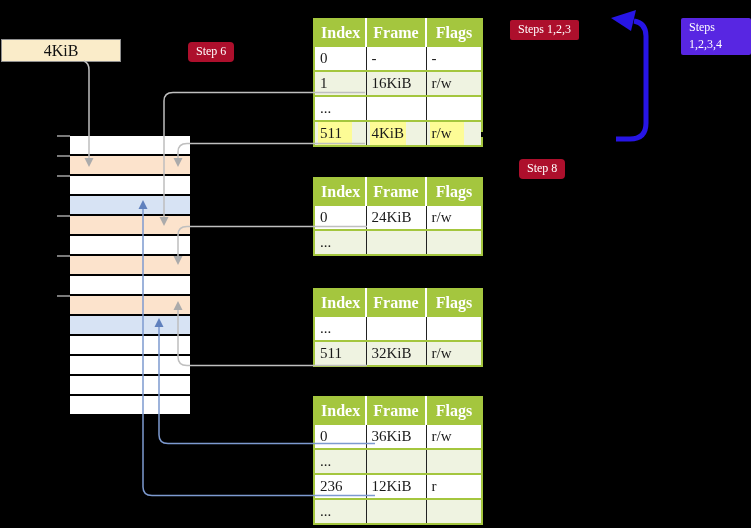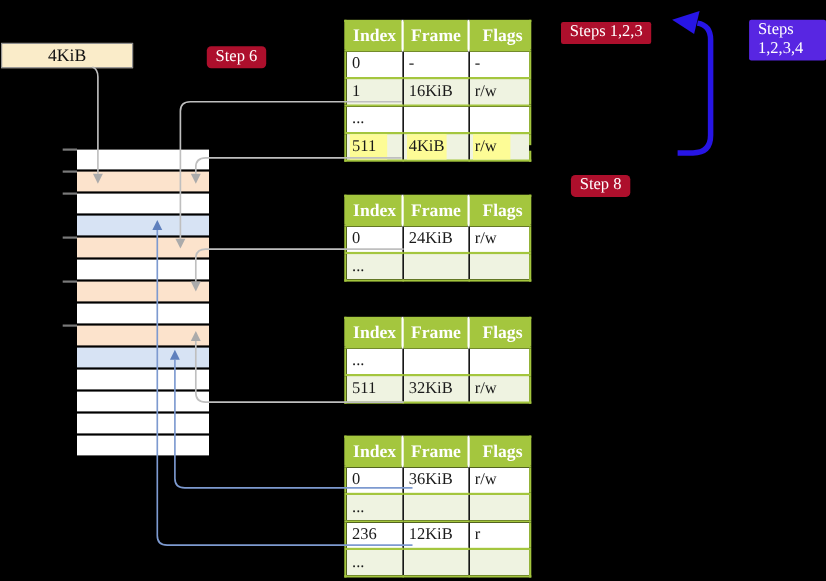--- a/index.html
+++ b/index.html
@@ -2,32 +2,32 @@
 <html><head>
 <meta charset="utf-8">
 <style>
   html,body{margin:0;padding:0;background:#000;}
   .stage{position:relative;width:751px;height:528px;background:#000;overflow:hidden;
          font-family:"Liberation Serif","DejaVu Serif",serif;}
   
   .cream-box{position:absolute;left:1px;top:39px;width:118px;height:21px;
              background:#FAECC9;border:1px solid #8f8f8f;color:#111;
              font-size:16px;text-align:center;line-height:21px;}
-  .badge{position:absolute;color:#fff;font-size:15px;line-height:17px;padding:1px 8px 2px;}
+  .badge{position:absolute;color:#fff;font-size:12px;line-height:17px;padding:1px 8px 2px;}
   .badge-red{background:#AD0F2C;border-radius:4px;}
   .badge-purple{background:#5826E2;border-radius:2px;margin-left:32px;}
   #badge-step0{left:188px;top:42px;}
   #badge-steps123{left:510px;top:20px;border-radius:2px;}
   #badge-step4{left:519px;top:159px;}
   #badge-steps1234{left:649px;top:18px;}
   
   table.ptable{position:absolute;left:313px;border-collapse:collapse;
                border:2px solid #A4C63E;table-layout:fixed;width:168px;}
   table.ptable th{background:#A4C63E;color:#fff;font-weight:bold;font-size:16px;
-                  line-height:21px;padding:2px 6px;text-align:right;
+                  line-height:21px;padding:2px 6px;text-align:center;
                   border-right:2px solid #fff;}
   table.ptable th:last-child{border-right:none;}
   table.ptable td{font-size:15px;color:#1a1a1a;line-height:21px;height:21px;
                   padding:1px 5px;border-top:2px solid #A4C63E;
                   border-right:1px solid #222;overflow:hidden;white-space:nowrap;}
   table.ptable td:last-child{border-right:none;}
   tr.row-w td{background:#FFFFFF;}
   tr.row-g td{background:#EFF3E1;}
   col.c-index{width:52px;} col.c-frame{width:60px;} col.c-flags{width:56px;}
   .hl{background:#FDFC96;box-shadow:0 0 0 2px #FDFC96;display:inline-block;min-width:30px;}

